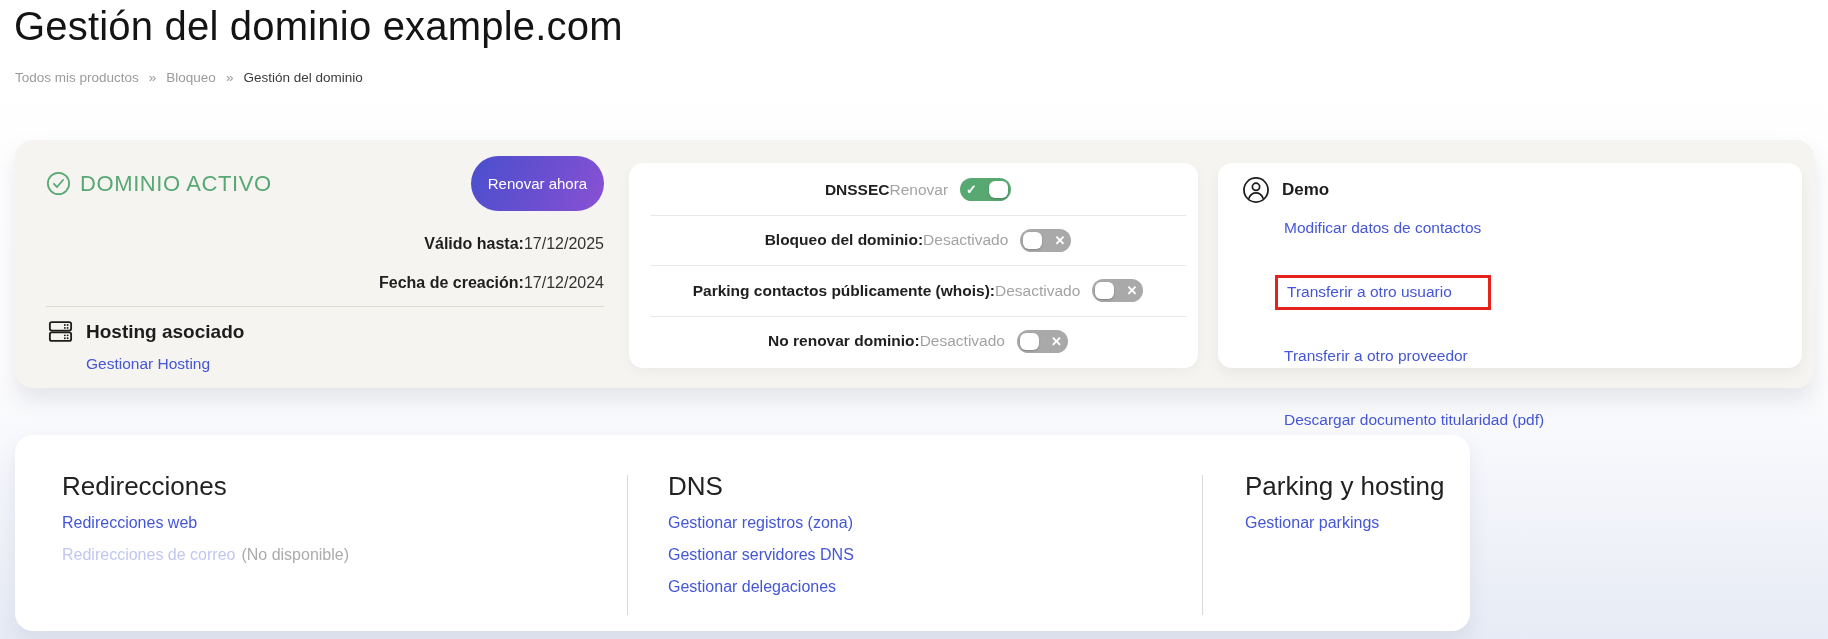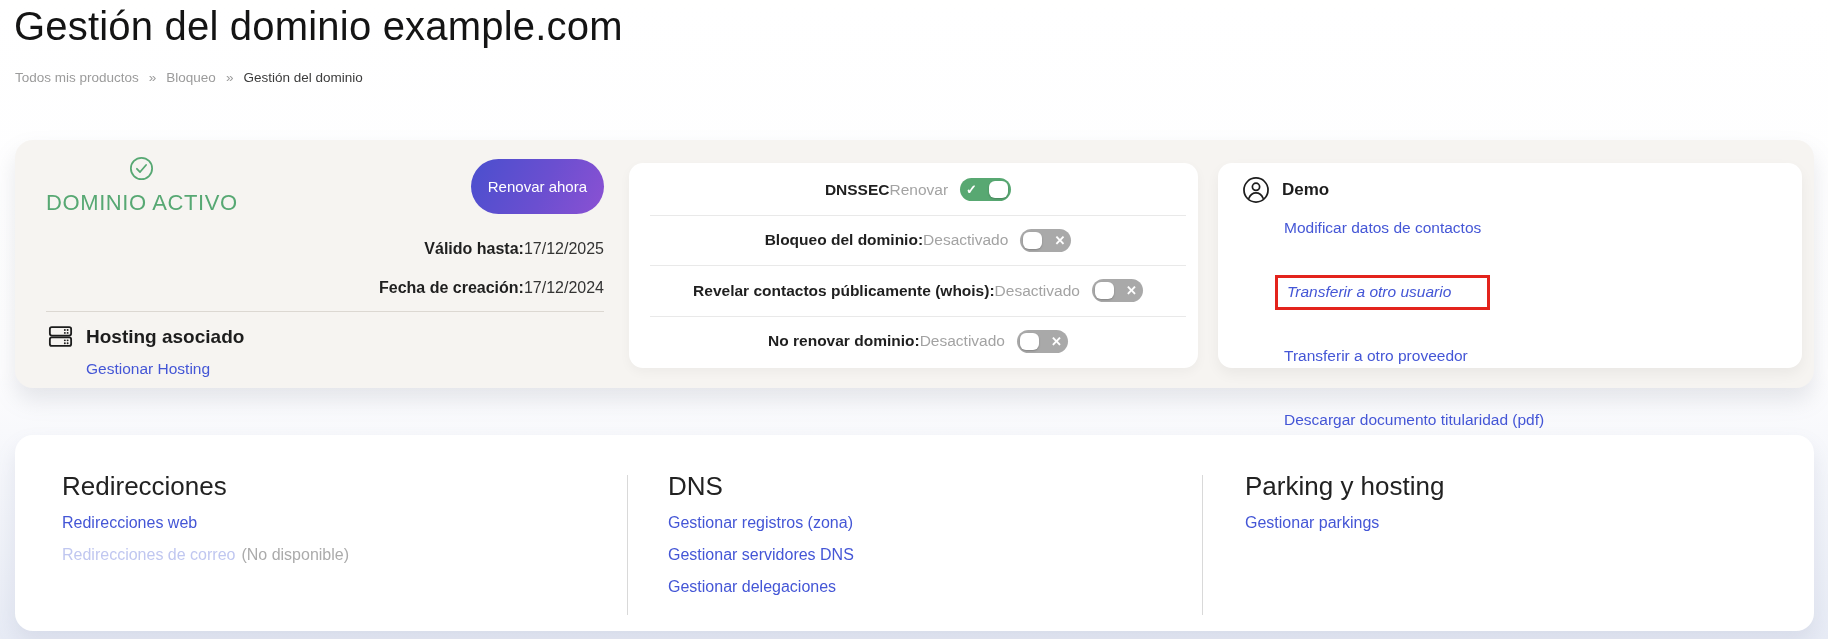--- a/index.html
+++ b/index.html
@@ -18,21 +18,21 @@
   .bc-current{color:#3c3c3c;}
 
   
   .top-card{
     position:absolute;left:15px;top:140px;width:1799px;height:248px;
     background:#f6f4f1;border-radius:18px;display:flex;box-sizing:border-box;
     box-shadow:0 12px 22px rgba(120,125,145,.18);
   }
   .left-col{width:614px;box-sizing:border-box;padding:16px 25px 0 31px;}
   .status-row{display:flex;justify-content:space-between;align-items:center;}
-  .status-heading{display:flex;align-items:center;gap:9px;color:#57a873;font-size:22px;letter-spacing:.6px;flex-direction:column;}
+  .status-heading{display:flex;align-items:center;gap:9px;color:#57a873;font-size:22px;letter-spacing:.6px;}
   .renew-btn{
     border:none;color:#fff;font-size:15px;padding:19px 17px;border-radius:999px;
     background:linear-gradient(115deg,#4a4fce 0%,#6b4fd0 55%,#8b51d3 100%);
     font-family:inherit;cursor:pointer;
   }
   .field-row{display:flex;justify-content:flex-end;align-items:center;font-size:16px;margin-top:21px;}
   .field-row.first{margin-top:24px;}
   .f-label{font-weight:bold;color:#1f1f1f;}
   .f-value{color:#333;}
   .hr{height:1px;background:#dcd8d2;margin-top:14px;}
@@ -57,25 +57,25 @@
   .t-knob{width:19px;height:17px;background:#fff;border-radius:6px;box-shadow:0 1px 2px rgba(0,0,0,.22);}
 
   
   .right-panel{
     width:584px;height:205px;margin:23px 0 0 20px;background:#fff;border-radius:14px;
     box-sizing:border-box;padding:13px 20px 0 24px;box-shadow:0 6px 14px rgba(0,0,0,.05);
   }
   .owner-row{display:flex;align-items:center;gap:12px;font-size:17px;font-weight:bold;color:#1d1d1d;}
   .owner-links{margin:6px 0 0 42px;display:flex;flex-direction:column;gap:28px;}
   .owner-link-row{height:36px;display:flex;align-items:center;font-size:15.5px;}
-  .red-box{display:inline-flex;align-items:center;border:3px solid #e3231c;padding:5px 36px 6px 9px;margin-left:-9px;font-style:italic;}
+  .red-box{display:inline-flex;align-items:center;border:3px solid #e3231c;padding:5px 36px 6px 9px;margin-left:-9px;}
 
   
   .bottom-card{
-    position:absolute;left:15px;top:435px;width:1799px;height:196px;background:#fff;
+    position:absolute;left:15px;top:435px;width:1455px;height:196px;background:#fff;
     border-radius:18px;display:flex;box-sizing:border-box;
     box-shadow:0 10px 20px rgba(120,130,160,.14);
   }
   .tc-col{box-sizing:border-box;padding-top:36px;}
   .tc-col1{width:612px;padding-left:47px;}
   .tc-col2{width:574px;padding-left:40px;}
   .tc-col3{flex:1;padding-left:42px;}
   .vdiv{width:1px;background:#d9d9d9;margin-top:40px;height:140px;}
   .col-title{margin:0 0 12px 0;font-size:26px;font-weight:400;color:#222;}
   .col-link-row{margin-top:14px;font-size:16px;display:flex;align-items:center;}
@@ -162,21 +162,21 @@
       <span class="t-label">Bloqueo del dominio:</span>
       <span class="t-right">
         <span class="t-state">Desactivado</span>
         <span class="toggle off">
           <span class="t-knob"></span>
           <span class="t-glyph">✕</span>
         </span>
       </span>
     </div>
     <div class="toggle-row">
-      <span class="t-label">Revelar contactos públicamente (whois):</span>
+      <span class="t-label">Parking contactos públicamente (whois):</span>
       <span class="t-right">
         <span class="t-state">Desactivado</span>
         <span class="toggle off">
           <span class="t-knob"></span>
           <span class="t-glyph">✕</span>
         </span>
       </span>
     </div>
     <div class="toggle-row">
       <span class="t-label">No renovar dominio:</span>

